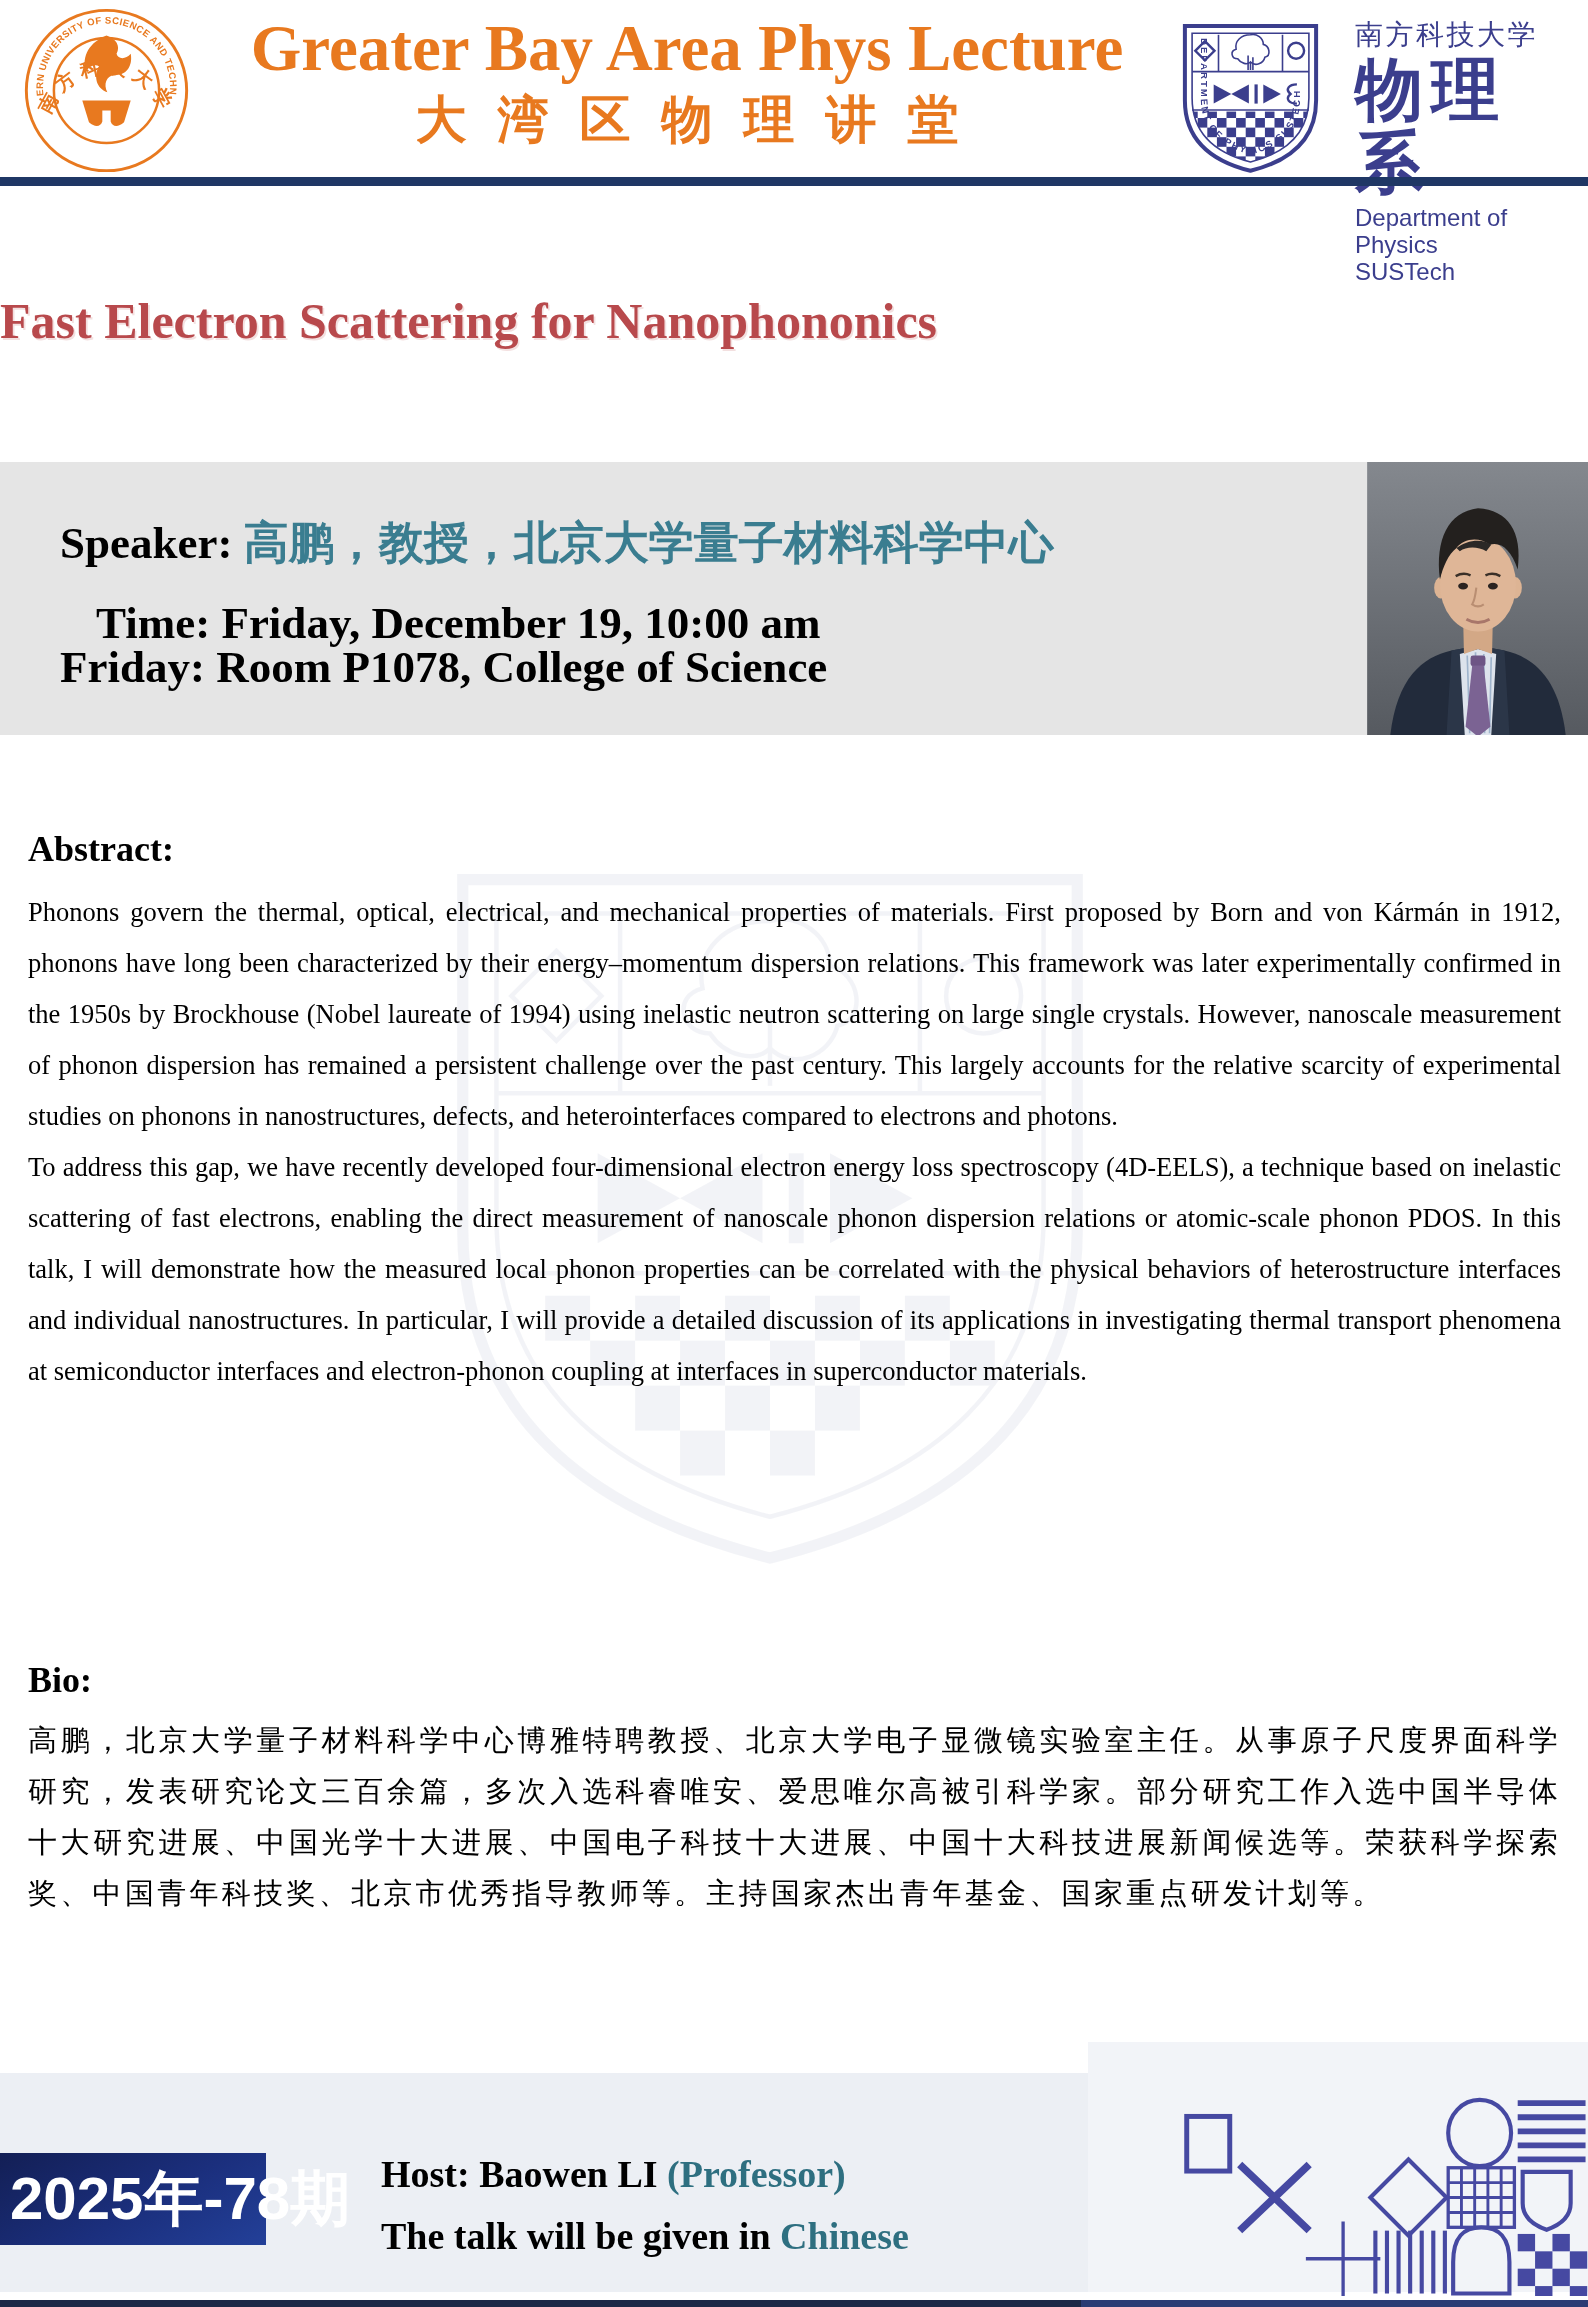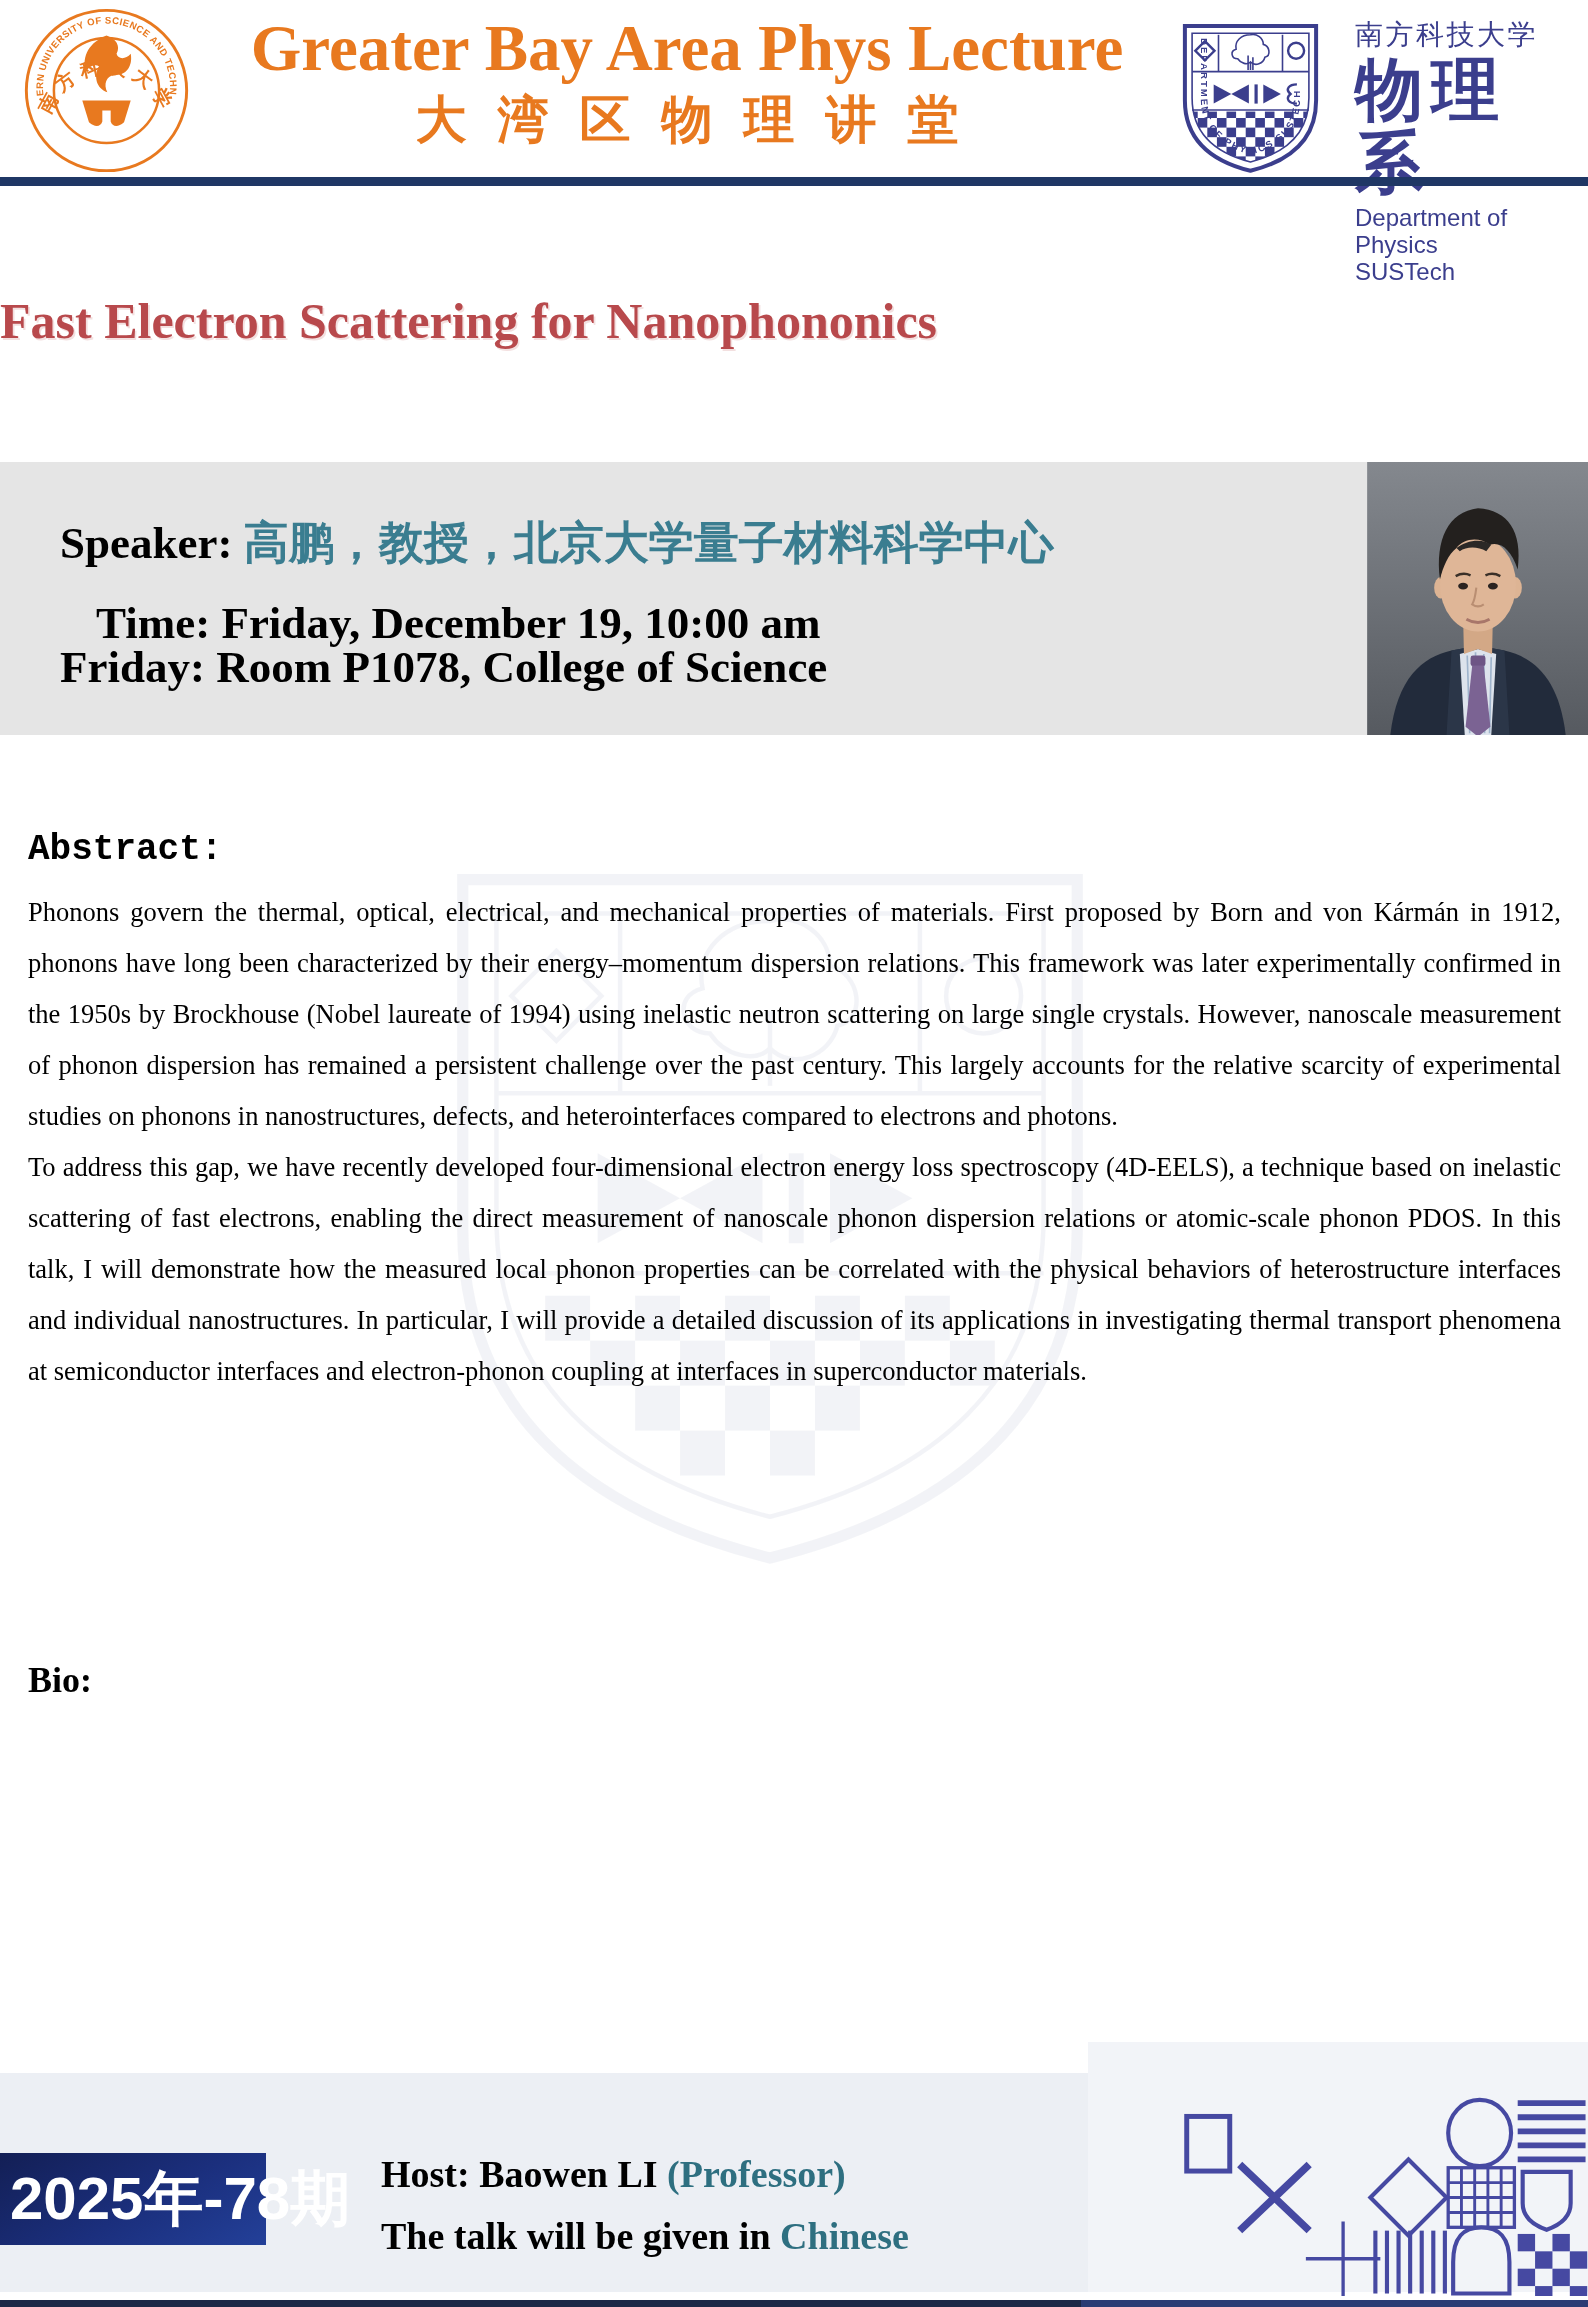--- a/index.html
+++ b/index.html
@@ -35,21 +35,21 @@
   .sp1{top:55px;}.sp2{top:135px;margin-left:36px;}.sp3{top:179px;}
   .teal{color:#3A7D90;}
   .photo{position:absolute;left:1367px;top:0;width:222px;height:273px;}
 
   
   .watermark{position:absolute;left:410px;top:861px;width:720px;height:712px;color:#2b3c77;
              opacity:0.055;}
 
   
   .sec-head{position:absolute;left:28px;font-size:36px;line-height:45px;font-weight:bold;color:#000;}
-  .abstract-head{top:827px;font-family:Liberation Mono, monospace;}
+  .abstract-head{top:827px;}
   .abstract-body{position:absolute;left:28px;top:887px;width:1533px;color:#000;
                  font-size:26.5px;line-height:51px;text-align:justify;}
   .abstract-body p{margin:0;}
   .bio-head{top:1658px;}
   .bio-body{position:absolute;left:28px;top:1715px;width:1533px;color:#000;
             font-size:29px;line-height:51px;text-align:justify;letter-spacing:3.3px;}
 
   
   .deco-panel{position:absolute;left:1088px;top:2042px;width:501px;height:250px;background:#F2F4F8;}
   .footer-band{position:absolute;left:0;top:2073px;width:1589px;height:219px;background:#ECEFF4;}
@@ -241,20 +241,21 @@
     </g>
   </svg>
 
   <div class="sec-head abstract-head">Abstract:</div>
   <div class="abstract-body">
     <p>Phonons govern the thermal, optical, electrical, and mechanical properties of materials. First proposed by Born and von Kármán in 1912, phonons have long been characterized by their energy–momentum dispersion relations. This framework was later experimentally confirmed in the 1950s by Brockhouse (Nobel laureate of 1994) using inelastic neutron scattering on large single crystals. However, nanoscale measurement of phonon dispersion has remained a persistent challenge over the past century. This largely accounts for the relative scarcity of experimental studies on phonons in nanostructures, defects, and heterointerfaces compared to electrons and photons.</p>
     <p>To address this gap, we have recently developed four-dimensional electron energy loss spectroscopy (4D-EELS), a technique based on inelastic scattering of fast electrons, enabling the direct measurement of nanoscale phonon dispersion relations or atomic-scale phonon PDOS. In this talk, I will demonstrate how the measured local phonon properties can be correlated with the physical behaviors of heterostructure interfaces and individual nanostructures. In particular, I will provide a detailed discussion of its applications in investigating thermal transport phenomena at semiconductor interfaces and electron-phonon coupling at interfaces in superconductor materials.</p>
   </div>
 
   <div class="sec-head bio-head">Bio:</div>
+  <div class="bio-body">高鹏，北京大学量子材料科学中心博雅特聘教授、北京大学电子显微镜实验室主任。从事原子尺度界面科学研究，发表研究论文三百余篇，多次入选科睿唯安、爱思唯尔高被引科学家。部分研究工作入选中国半导体十大研究进展、中国光学十大进展、中国电子科技十大进展、中国十大科技进展新闻候选等。荣获科学探索奖、中国青年科技奖、北京市优秀指导教师等。主持国家杰出青年基金、国家重点研发计划等。</div>
 
   <div class="footer-band"></div>
   <div class="deco-panel"></div>
 
   <div class="issue-box">2025年-78期</div>
 
   <div class="host-line hl2">
     <span>The talk will be given in </span><span class="footer-teal">Chinese</span>
   </div>
   <div class="host-line hl1">

